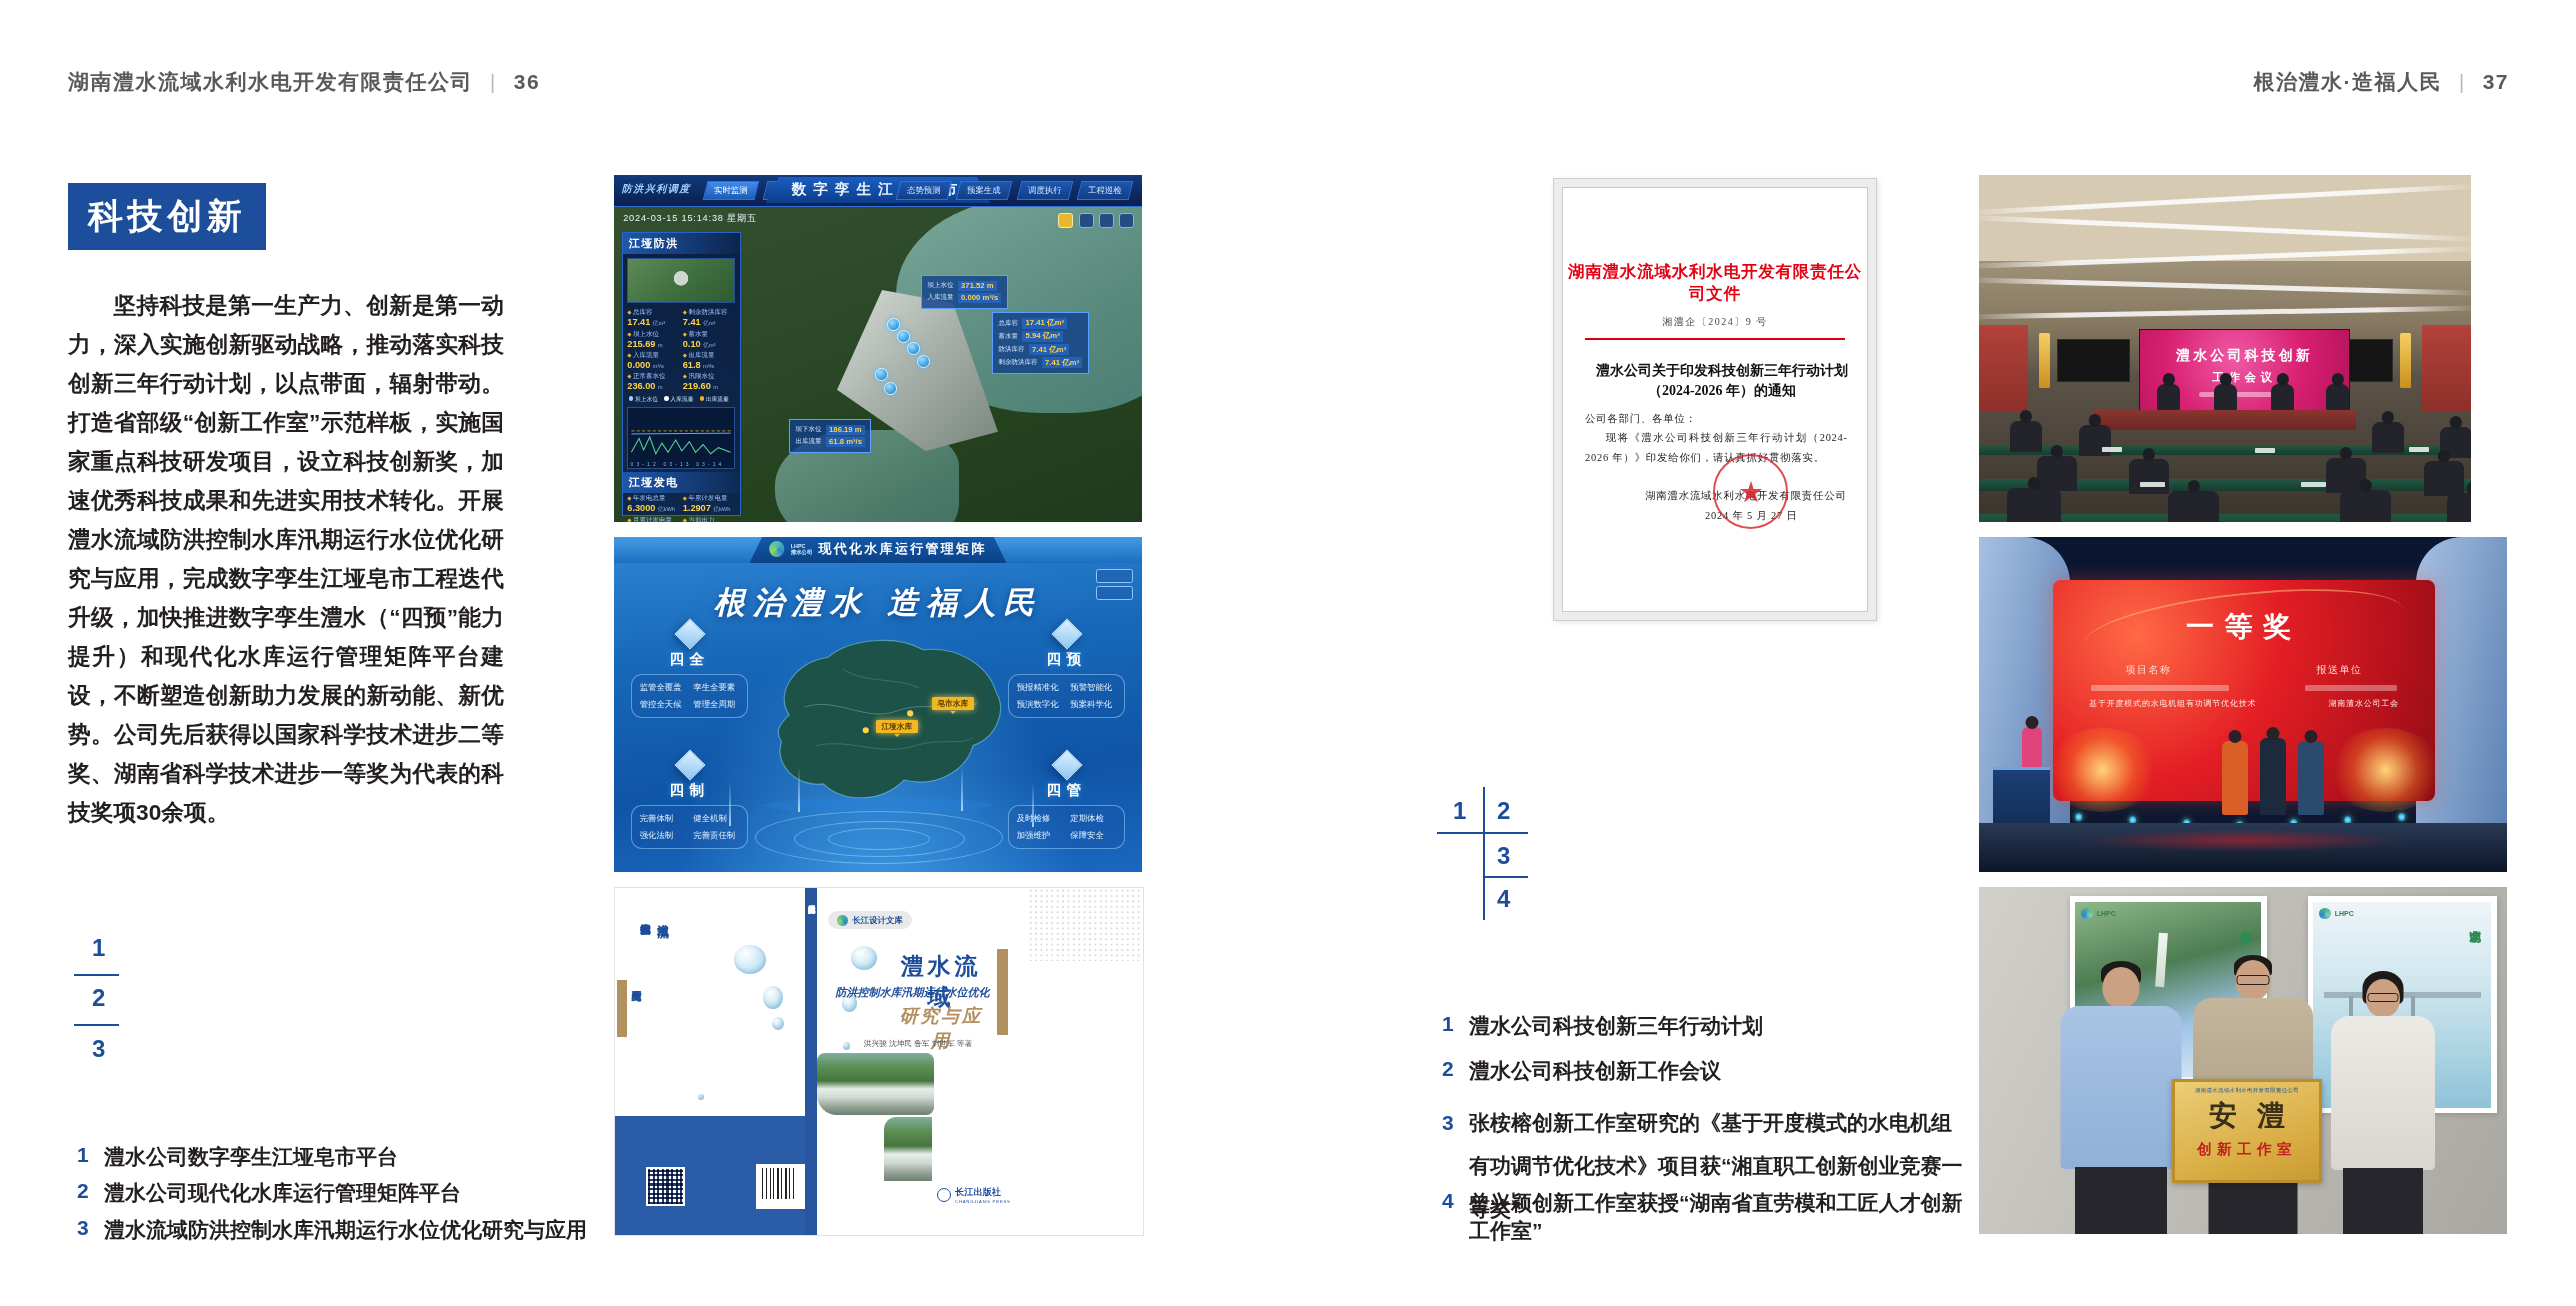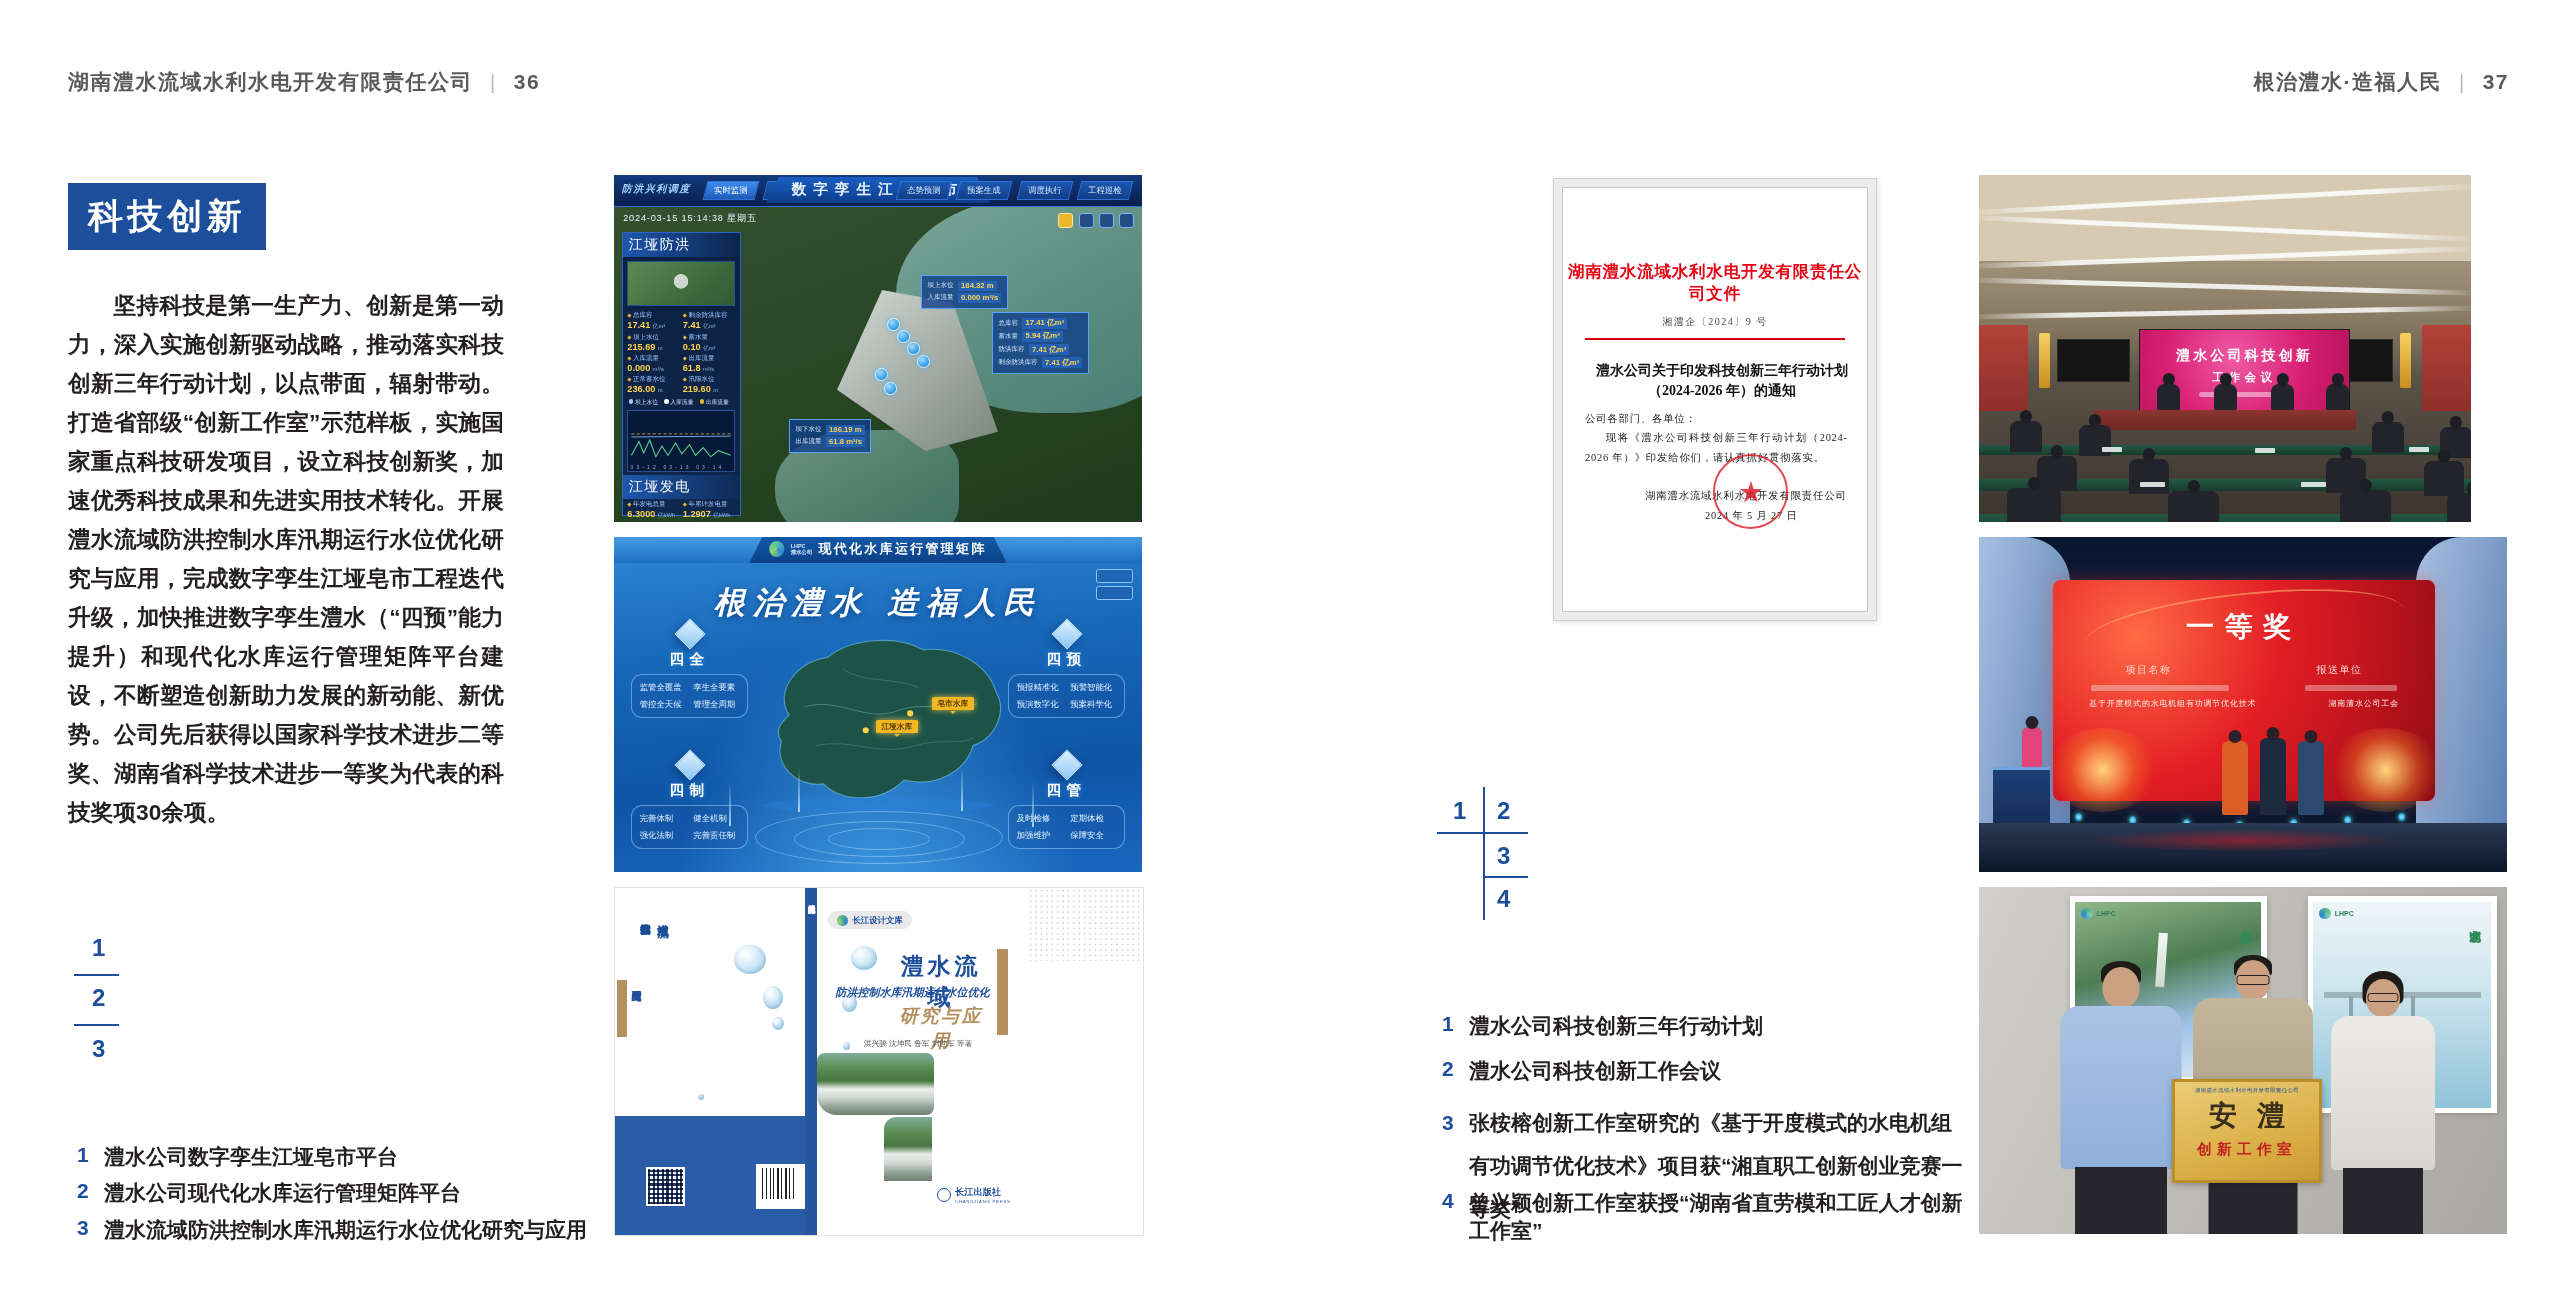--- a/index.html
+++ b/index.html
@@ -31,21 +31,21 @@
   .tab{display:inline-block;font-size:8.4px;color:#d6e9ff;background:linear-gradient(#1c57b0,#123e86);
        padding:3.1px 8.4px;margin-right:4.6px;transform:skewX(-14deg);border:0.8px solid #2f6fd9;}
   .tab span{display:inline-block;transform:skewX(14deg);}
   .tab.on{background:linear-gradient(#3f8cf0,#1d5cb8);color:#fff;}
   .f1 .dt{left:9.2px;top:37px;color:#eef6ff;font-size:9.2px;letter-spacing:0.8px;}
   .f1 .appicons{right:7.7px;top:38px;display:flex;gap:5.4px;}
   .f1 .appicons i{width:13px;height:13px;border-radius:3.1px;border:0.8px solid #7fb4ff;background:rgba(20,60,130,.8);display:block;}
   .f1 .appicons i.y{background:#e9b62c;border-color:#ffe9a8;}
   .lp{left:7.7px;top:57px;width:117px;bottom:6.1px;background:linear-gradient(rgba(8,28,68,.92),rgba(10,35,82,.86));
       border:0.8px solid #2b64c4;font-size:7px;color:#cfe4ff;}
-  .lp .ph{background:linear-gradient(90deg,#1d57ad,rgba(18,62,134,.15));color:#fff;font-size:14px;font-weight:400;
+  .lp .ph{background:linear-gradient(90deg,#1d57ad,rgba(18,62,134,.15));color:#fff;font-size:11px;font-weight:700;
           padding:3.1px 6.1px;letter-spacing:1.5px;}
   .lp .thumb{margin:3.8px 4.6px;height:43px;background:
        radial-gradient(circle at 50% 45%,#cfd6cd 0 12%,transparent 13%),
        linear-gradient(140deg,#5d8b55,#3f6e3f 55%,#2f5b33);border:0.8px solid #27508f;}
   .sgrid{display:grid;grid-template-columns:1fr 1fr;gap:1.5px 3.1px;padding:1.5px 4.6px;}
   .scell .l{color:#9fc3ff;font-size:6.5px;}
   .scell .l::before{content:"◆ ";color:#e9b62c;font-size:5.4px;}
   .scell .v{color:#ffd24a;font-size:9.2px;font-weight:700;}
   .scell .u{color:#8fb4e8;font-size:5.8px;margin-left:2.3px;font-weight:400;}
   .lp .chart{margin:3.1px 4.6px;height:60px;border:0.8px solid #27508f;background:rgba(4,18,48,.65);position:relative;}
@@ -262,21 +262,21 @@
         <div class="scell"><div class="l">月累计发电量</div><span class="v">3359.21</span></div>
         <div class="scell"><div class="l">当前出力</div><span class="v">0.00</span></div>
 
       </div>
 
     </div>
 
     <div class="abs callout" style="left:307px;top:100px;">
       <div class="row">
           <span>坝上水位</span>
-          <b>184.32 m</b>
+          <b>371.52 m</b>
         </div>
       <div class="row">
           <span>入库流量</span>
           <b>0.000 m³/s</b>
         </div>
     </div>
     <div class="abs callout" style="left:378px;top:137px;">
       <div class="row">
           <span>总库容</span>
           <b>17.41 亿m³</b>

